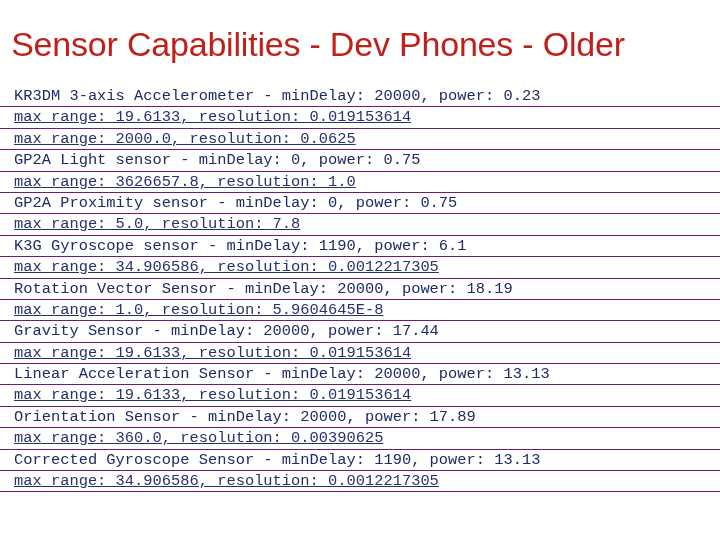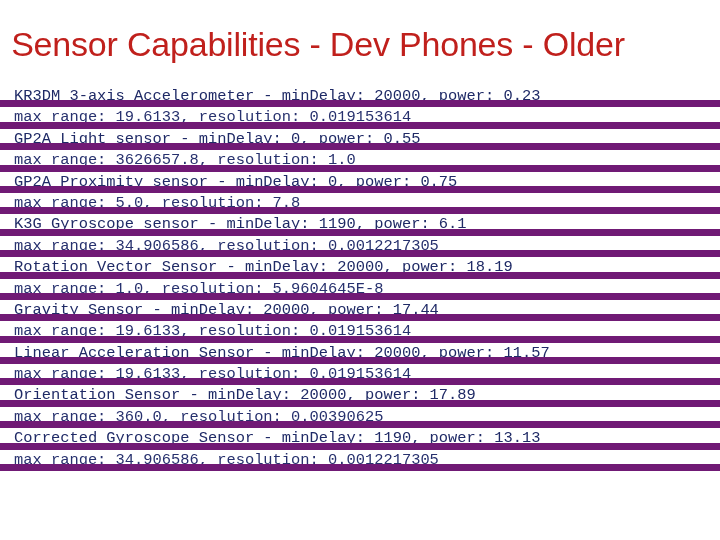--- a/index.html
+++ b/index.html
@@ -46,51 +46,53 @@
 
   .sensor-line {
     box-sizing: border-box;
     height: 21.4px;
     line-height: 21.4px;
     padding-left: 14px;
     color: #1F2A66;
     font-family: "Liberation Mono", "DejaVu Sans Mono", monospace;
     font-size: 15.4px;
     white-space: nowrap;
-    border-bottom: 7px solid #701a75;
+    border-bottom: 1px solid #701a75;
     overflow: hidden;
     letter-spacing: 0px;
   }
 
   .sensor-line.detail {
     color: #27316E;
+    text-decoration: underline;
   }
 </style>
 </head>
 <body>
 
 <div class="slide">
 
   <div class="slide-title">Sensor Capabilities - Dev Phones - Older</div>
 
   <div class="body-block">
 
     <div class="sensor-line">KR3DM 3-axis Accelerometer - minDelay: 20000, power: 0.23</div>
     <div class="sensor-line detail">max range: 19.6133, resolution: 0.019153614</div>
-    <div class="sensor-line">GP2A Light sensor - minDelay: 0, power: 0.55</div>
+    <div class="sensor-line detail">max range: 2000.0, resolution: 0.0625</div>
+    <div class="sensor-line">GP2A Light sensor - minDelay: 0, power: 0.75</div>
     <div class="sensor-line detail">max range: 3626657.8, resolution: 1.0</div>
     <div class="sensor-line">GP2A Proximity sensor - minDelay: 0, power: 0.75</div>
     <div class="sensor-line detail">max range: 5.0, resolution: 7.8</div>
     <div class="sensor-line">K3G Gyroscope sensor - minDelay: 1190, power: 6.1</div>
     <div class="sensor-line detail">max range: 34.906586, resolution: 0.0012217305</div>
     <div class="sensor-line">Rotation Vector Sensor - minDelay: 20000, power: 18.19</div>
     <div class="sensor-line detail">max range: 1.0, resolution: 5.9604645E-8</div>
     <div class="sensor-line">Gravity Sensor - minDelay: 20000, power: 17.44</div>
     <div class="sensor-line detail">max range: 19.6133, resolution: 0.019153614</div>
-    <div class="sensor-line">Linear Acceleration Sensor - minDelay: 20000, power: 11.57</div>
+    <div class="sensor-line">Linear Acceleration Sensor - minDelay: 20000, power: 13.13</div>
     <div class="sensor-line detail">max range: 19.6133, resolution: 0.019153614</div>
     <div class="sensor-line">Orientation Sensor - minDelay: 20000, power: 17.89</div>
     <div class="sensor-line detail">max range: 360.0, resolution: 0.00390625</div>
     <div class="sensor-line">Corrected Gyroscope Sensor - minDelay: 1190, power: 13.13</div>
     <div class="sensor-line detail">max range: 34.906586, resolution: 0.0012217305</div>
 
   </div>
 
 </div>
 

